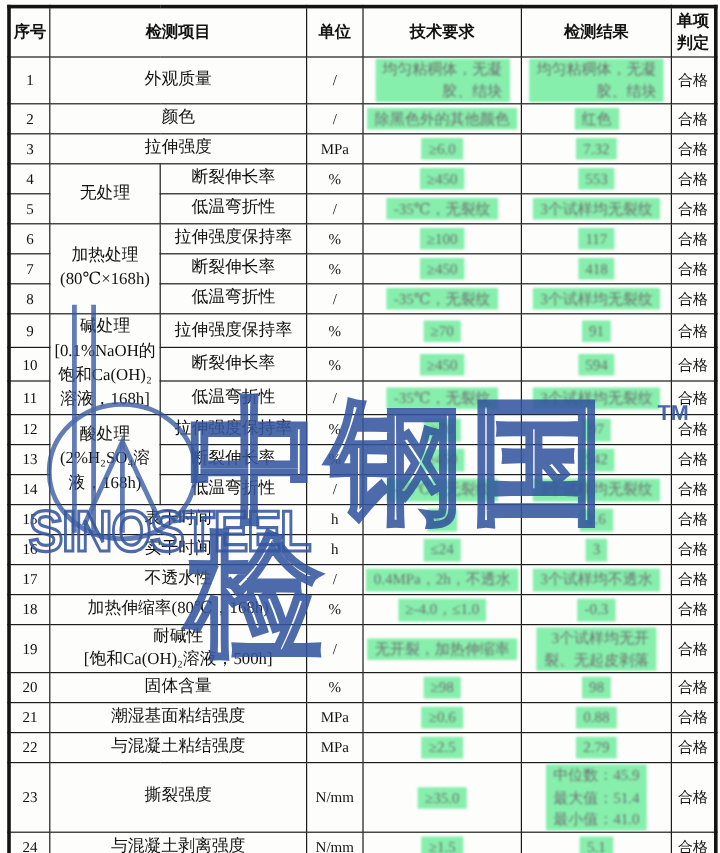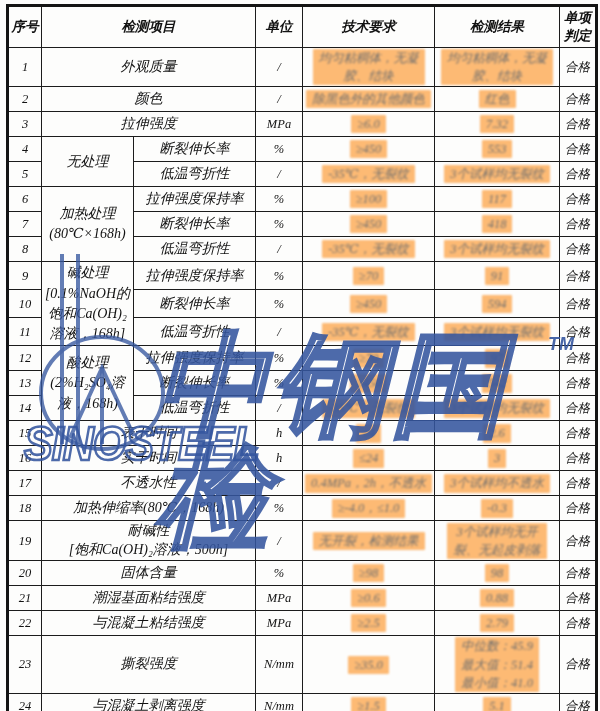--- a/index.html
+++ b/index.html
@@ -2,21 +2,20 @@
 <html><head>
 <meta charset="utf-8">
 <style>
   html,body{margin:0;padding:0;background:#ffffff;}
   .page{
     position:relative;
     width:600px;height:711px;
     background:#fdfdfc;
     font-family:"Liberation Serif","DejaVu Serif",serif;
     overflow:hidden;
-    font-style:italic;
   }
   table.report{
     position:absolute;left:6px;top:4px;
     width:589px;height:703px;
     border-collapse:collapse;table-layout:fixed;
     border:3px solid #141414;
   }
   th,td{
     border:1px solid #1c1c1c;
     text-align:center;vertical-align:middle;
@@ -25,27 +24,28 @@
     white-space:pre-line;line-height:1.32;
     overflow:hidden;
   }
   th{font-weight:bold;font-size:13.5px;height:38px;}
   td.c-no{height:22px;}
   td.c-item,td.c-group{font-size:14px;}
   td.c-group{line-height:1.45;}
   
   .redacted{
     display:inline-block;
-    background:#fdba74;
+    background:#86efac;
     color:#6e6e6e;
     padding:0 6px;
     border-radius:1px;
     filter:blur(0.8px);
     line-height:1.45;
     white-space:pre-line;
+    text-align:right;
   }
   
   .watermark{position:absolute;inset:0;pointer-events:none;z-index:5;padding-left:28px;}
   .wm-cn{
     position:absolute;left:156px;top:330px;
     font-size:112px;line-height:1;font-weight:bold;
     letter-spacing:6px;
     color:transparent;
     -webkit-text-stroke:3px rgba(52,85,158,0.88);
     font-family:"Liberation Serif","DejaVu Serif",serif;
@@ -246,21 +246,21 @@
           <td class="c-unit">%</td>
           <td class="c-req"><span class="redacted">≥-4.0，≤1.0</span></td>
           <td class="c-result"><span class="redacted">-0.3</span></td>
           <td class="c-judge">合格</td>
         </tr>
         <tr>
           <td class="c-no">19</td>
           <td class="c-item" colspan="2">耐碱性
 [饱和Ca(OH)₂溶液，500h]</td>
           <td class="c-unit">/</td>
-          <td class="c-req"><span class="redacted">无开裂，检测结果</span></td>
+          <td class="c-req"><span class="redacted">无开裂，加热伸缩率</span></td>
           <td class="c-result"><span class="redacted">3个试样均无开
 裂、无起皮剥落</span></td>
           <td class="c-judge">合格</td>
         </tr>
         <tr>
           <td class="c-no">20</td>
           <td class="c-item" colspan="2">固体含量</td>
           <td class="c-unit">%</td>
           <td class="c-req"><span class="redacted">≥98</span></td>
           <td class="c-result"><span class="redacted">98</span></td>

